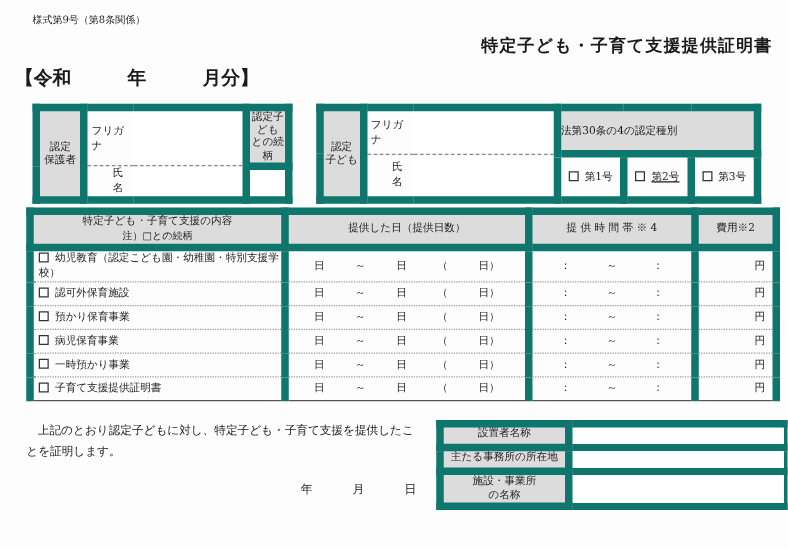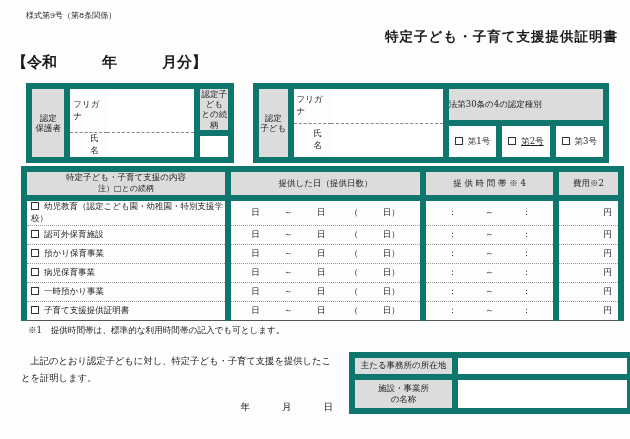--- a/index.html
+++ b/index.html
@@ -246,38 +246,41 @@
               <span>：</span>
               <span>～</span>
               <span>：</span>
             </div>
           </td>
       <td class="cost-cell"><span>円</span></td>
     </tr>
   </tbody>
     </table>
 
-  <div class="footnote">※1　提供時間帯は、標準的な利用時間帯の記入でも可とします。</div>
 
   <div class="bottom">
     <div class="statement-block">
       <div class="statement">　上記のとおり認定子どもに対し、特定子ども・子育て支援を提供したことを証明します。</div>
       <div class="date-line" style="width:318px;">
         <span>年</span>
         <span>月</span>
         <span>日</span>
       </div>
     </div>
 
     <table class="provider-table">
       <colgroup>
           <col style="width:103px;">
           <col style="width:175px;">
         </colgroup>
       <tbody>
+          <tr>
+        <td class="gray plabel">設置者名称</td>
+        <td class="pvalue"></td>
+      </tr>
       <tr>
         <td class="gray plabel">主たる事務所の所在地</td>
         <td class="pvalue"></td>
       </tr>
       <tr>
         <td class="gray plabel">施設・事業所
 の名称</td>
         <td class="pvalue"></td>
       </tr>
     </tbody>

